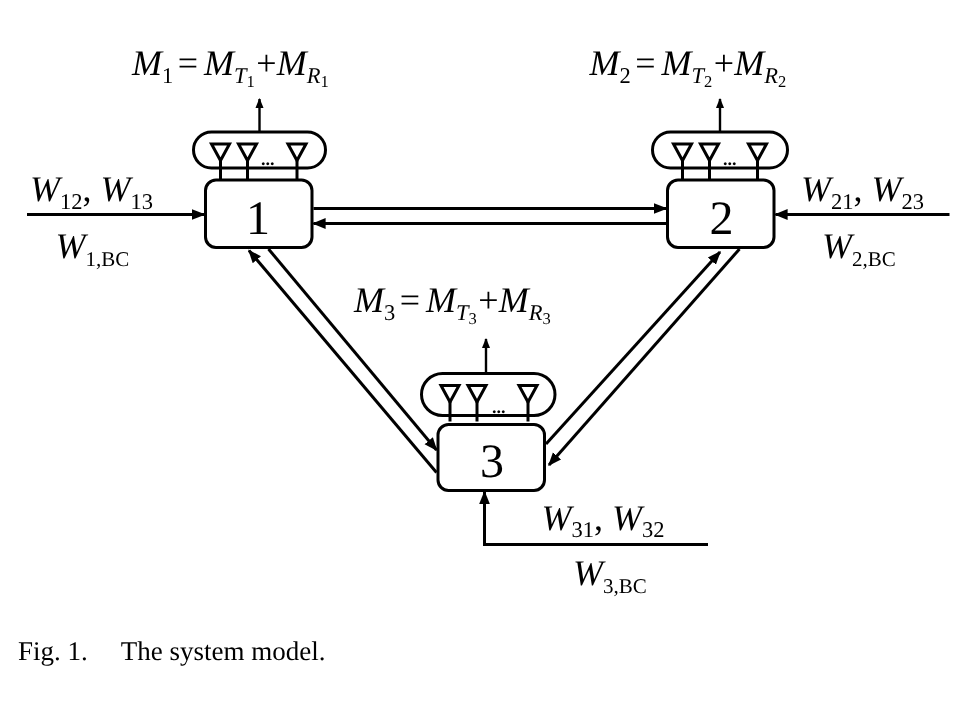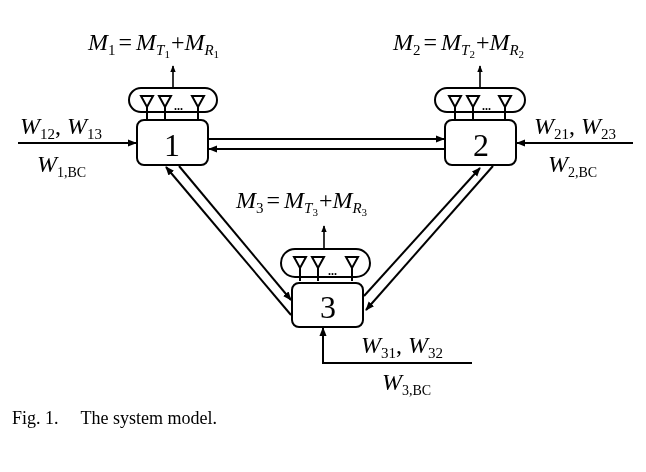--- a/index.html
+++ b/index.html
@@ -1,20 +1,20 @@
 <!DOCTYPE html>
 <html><head>
 <meta charset="utf-8">
 <style>
   html, body { margin:0; padding:0; background:#ffffff; }
   body { width:646px; height:472px; position:relative; overflow:hidden; font-family:"DejaVu Serif", serif; color:#000; }
   svg { position:absolute; left:0; top:0; }
   .math { font-family:"Liberation Serif", "DejaVu Serif", serif; font-style:italic; }
   .rm { font-style:normal; }
-  .caption { position:absolute; left:12px; top:408px; font-family:"Liberation Serif", serif; font-size:18px; white-space:pre; }
+  .caption { position:absolute; left:12px; top:424px; font-family:"Liberation Serif", serif; font-size:18px; white-space:pre; }
   .caption .gap { display:inline-block; width:22px; }
 </style>
 </head>
 <body>
 
 <svg width="646" height="472" viewBox="0 0 646 472">
   <defs>
     <marker id="ah" viewBox="0 0 10 10" refX="9" refY="5" markerWidth="7" markerHeight="7" orient="auto-start-reverse" markerUnits="userSpaceOnUse">
       <path d="M0,1 L10,5 L0,9 Z" fill="#000"></path>
     </marker>

